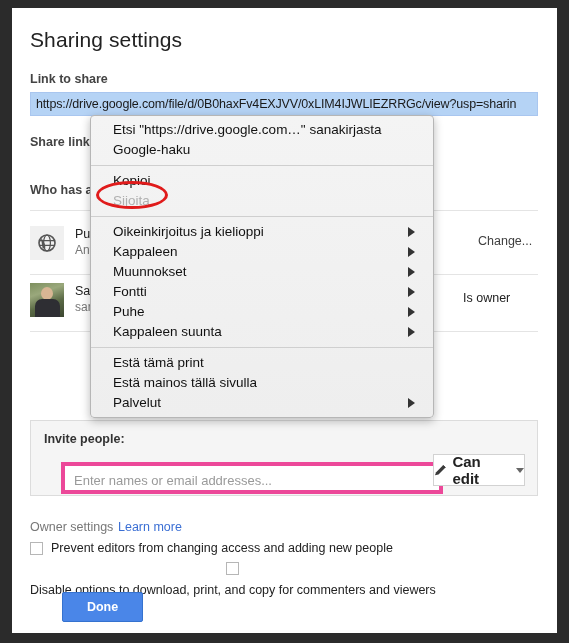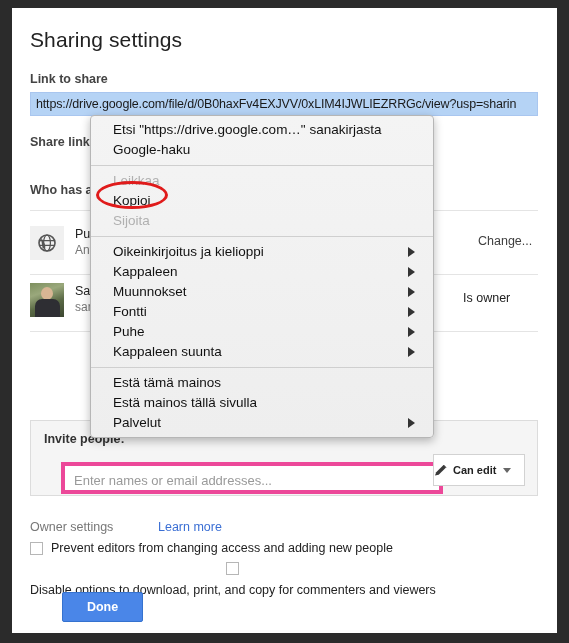--- a/index.html
+++ b/index.html
@@ -118,36 +118,36 @@
     background: #fff; border: 4px solid #ec4899;
     font-size: 13px; color: #9a9a9a;
     padding-left: 9px; line-height: 30px;
     white-space: nowrap; overflow: hidden; margin-top: 8px;
   }
   #can-edit-btn {
     position: absolute; left: 402px; top: 33px;
     width: 92px; height: 32px;
     background: #fff; border: 1px solid #d2d2d2;
     display: flex; align-items: center; gap: 5px;
-    font-size: 11px; color: #222; font-weight: bold;
+    font-size: 15px; color: #222; font-weight: bold;
     cursor: pointer;
   }
   .caret-down {
     width: 0; height: 0;
     border-left: 4px solid transparent;
     border-right: 4px solid transparent;
     border-top: 5px solid #666;
     margin-left: 2px;
   }
 
   
   #owner-settings-label { left: 18px; top: 512px; }
   #learn-more {
     position: absolute; left: 106px; top: 512px;
-    font-size: 12.5px; color: #3b6fd4; cursor: pointer; margin-left: 40px;
+    font-size: 12.5px; color: #3b6fd4; cursor: pointer;
   }
   .check-row { position: absolute; left: 18px; display: flex; align-items: center; gap: 8px; }
   .checkbox {
     width: 13px; height: 13px;
     border: 1px solid #b6b6b6; background: #fff;
     flex: none;
   }
   .check-text { font-size: 12.5px; color: #222; }
 
   
@@ -279,31 +279,30 @@
     <span class="checkbox"></span>
     <span class="check-text">Disable options to download, print, and copy for commenters and viewers</span>
   </div>
 
   <div id="done-btn">Done</div>
 
   <div id="context-menu">
       <div class="mi"><span>Etsi "https://drive.google.com…" sanakirjasta</span></div>
       <div class="mi"><span>Google-haku</span></div>
       <div class="sep"></div>
-      <div class="mi disabled"><span>Leikkaa</span></div>
       <div class="mi"><span>Kopioi</span></div>
       <div class="mi disabled"><span>Sijoita</span></div>
       <div class="sep"></div>
       <div class="mi"><span>Oikeinkirjoitus ja kielioppi</span><span class="arrow"></span></div>
       <div class="mi"><span>Kappaleen</span><span class="arrow"></span></div>
       <div class="mi"><span>Muunnokset</span><span class="arrow"></span></div>
       <div class="mi"><span>Fontti</span><span class="arrow"></span></div>
       <div class="mi"><span>Puhe</span><span class="arrow"></span></div>
       <div class="mi"><span>Kappaleen suunta</span><span class="arrow"></span></div>
       <div class="sep"></div>
-      <div class="mi"><span>Estä tämä mainos</span></div>
+      <div class="mi"><span>Estä tämä print</span></div>
       <div class="mi"><span>Estä mainos tällä sivulla</span></div>
       <div class="mi"><span>Palvelut</span><span class="arrow"></span></div>
     </div>
 
   <div id="kopioi-annotation"></div>
 
 </div>
 
 </body></html>

